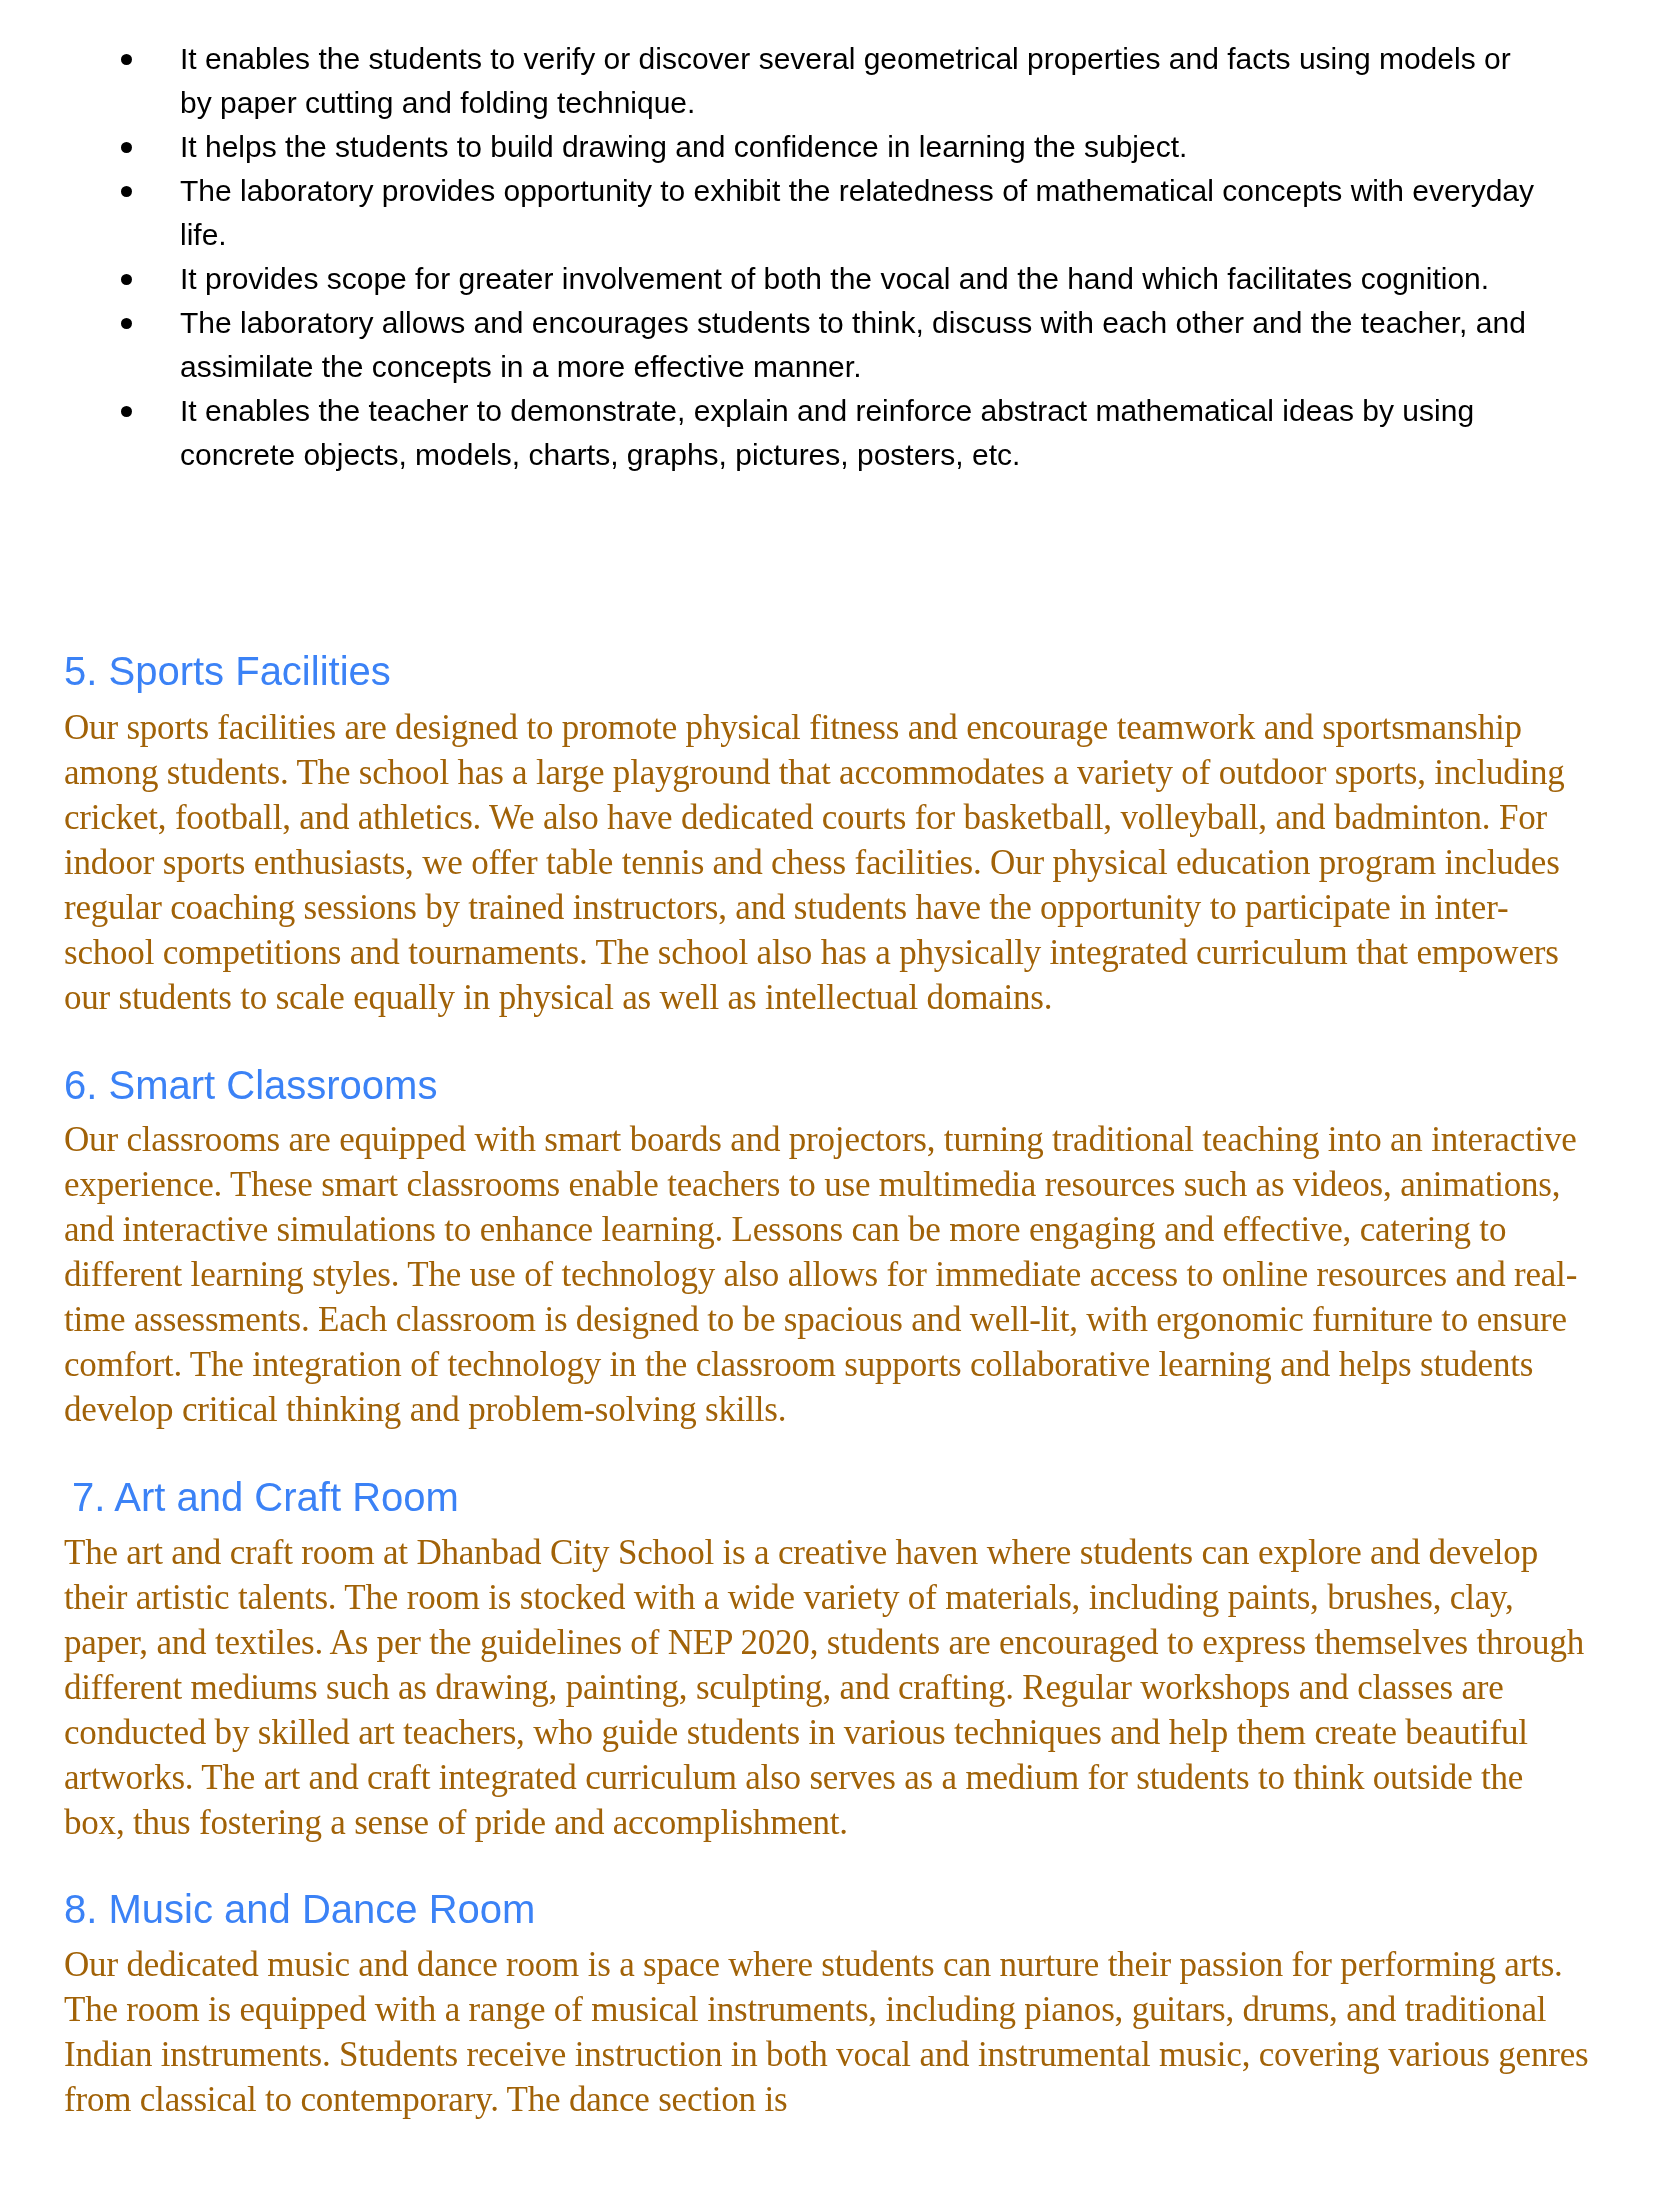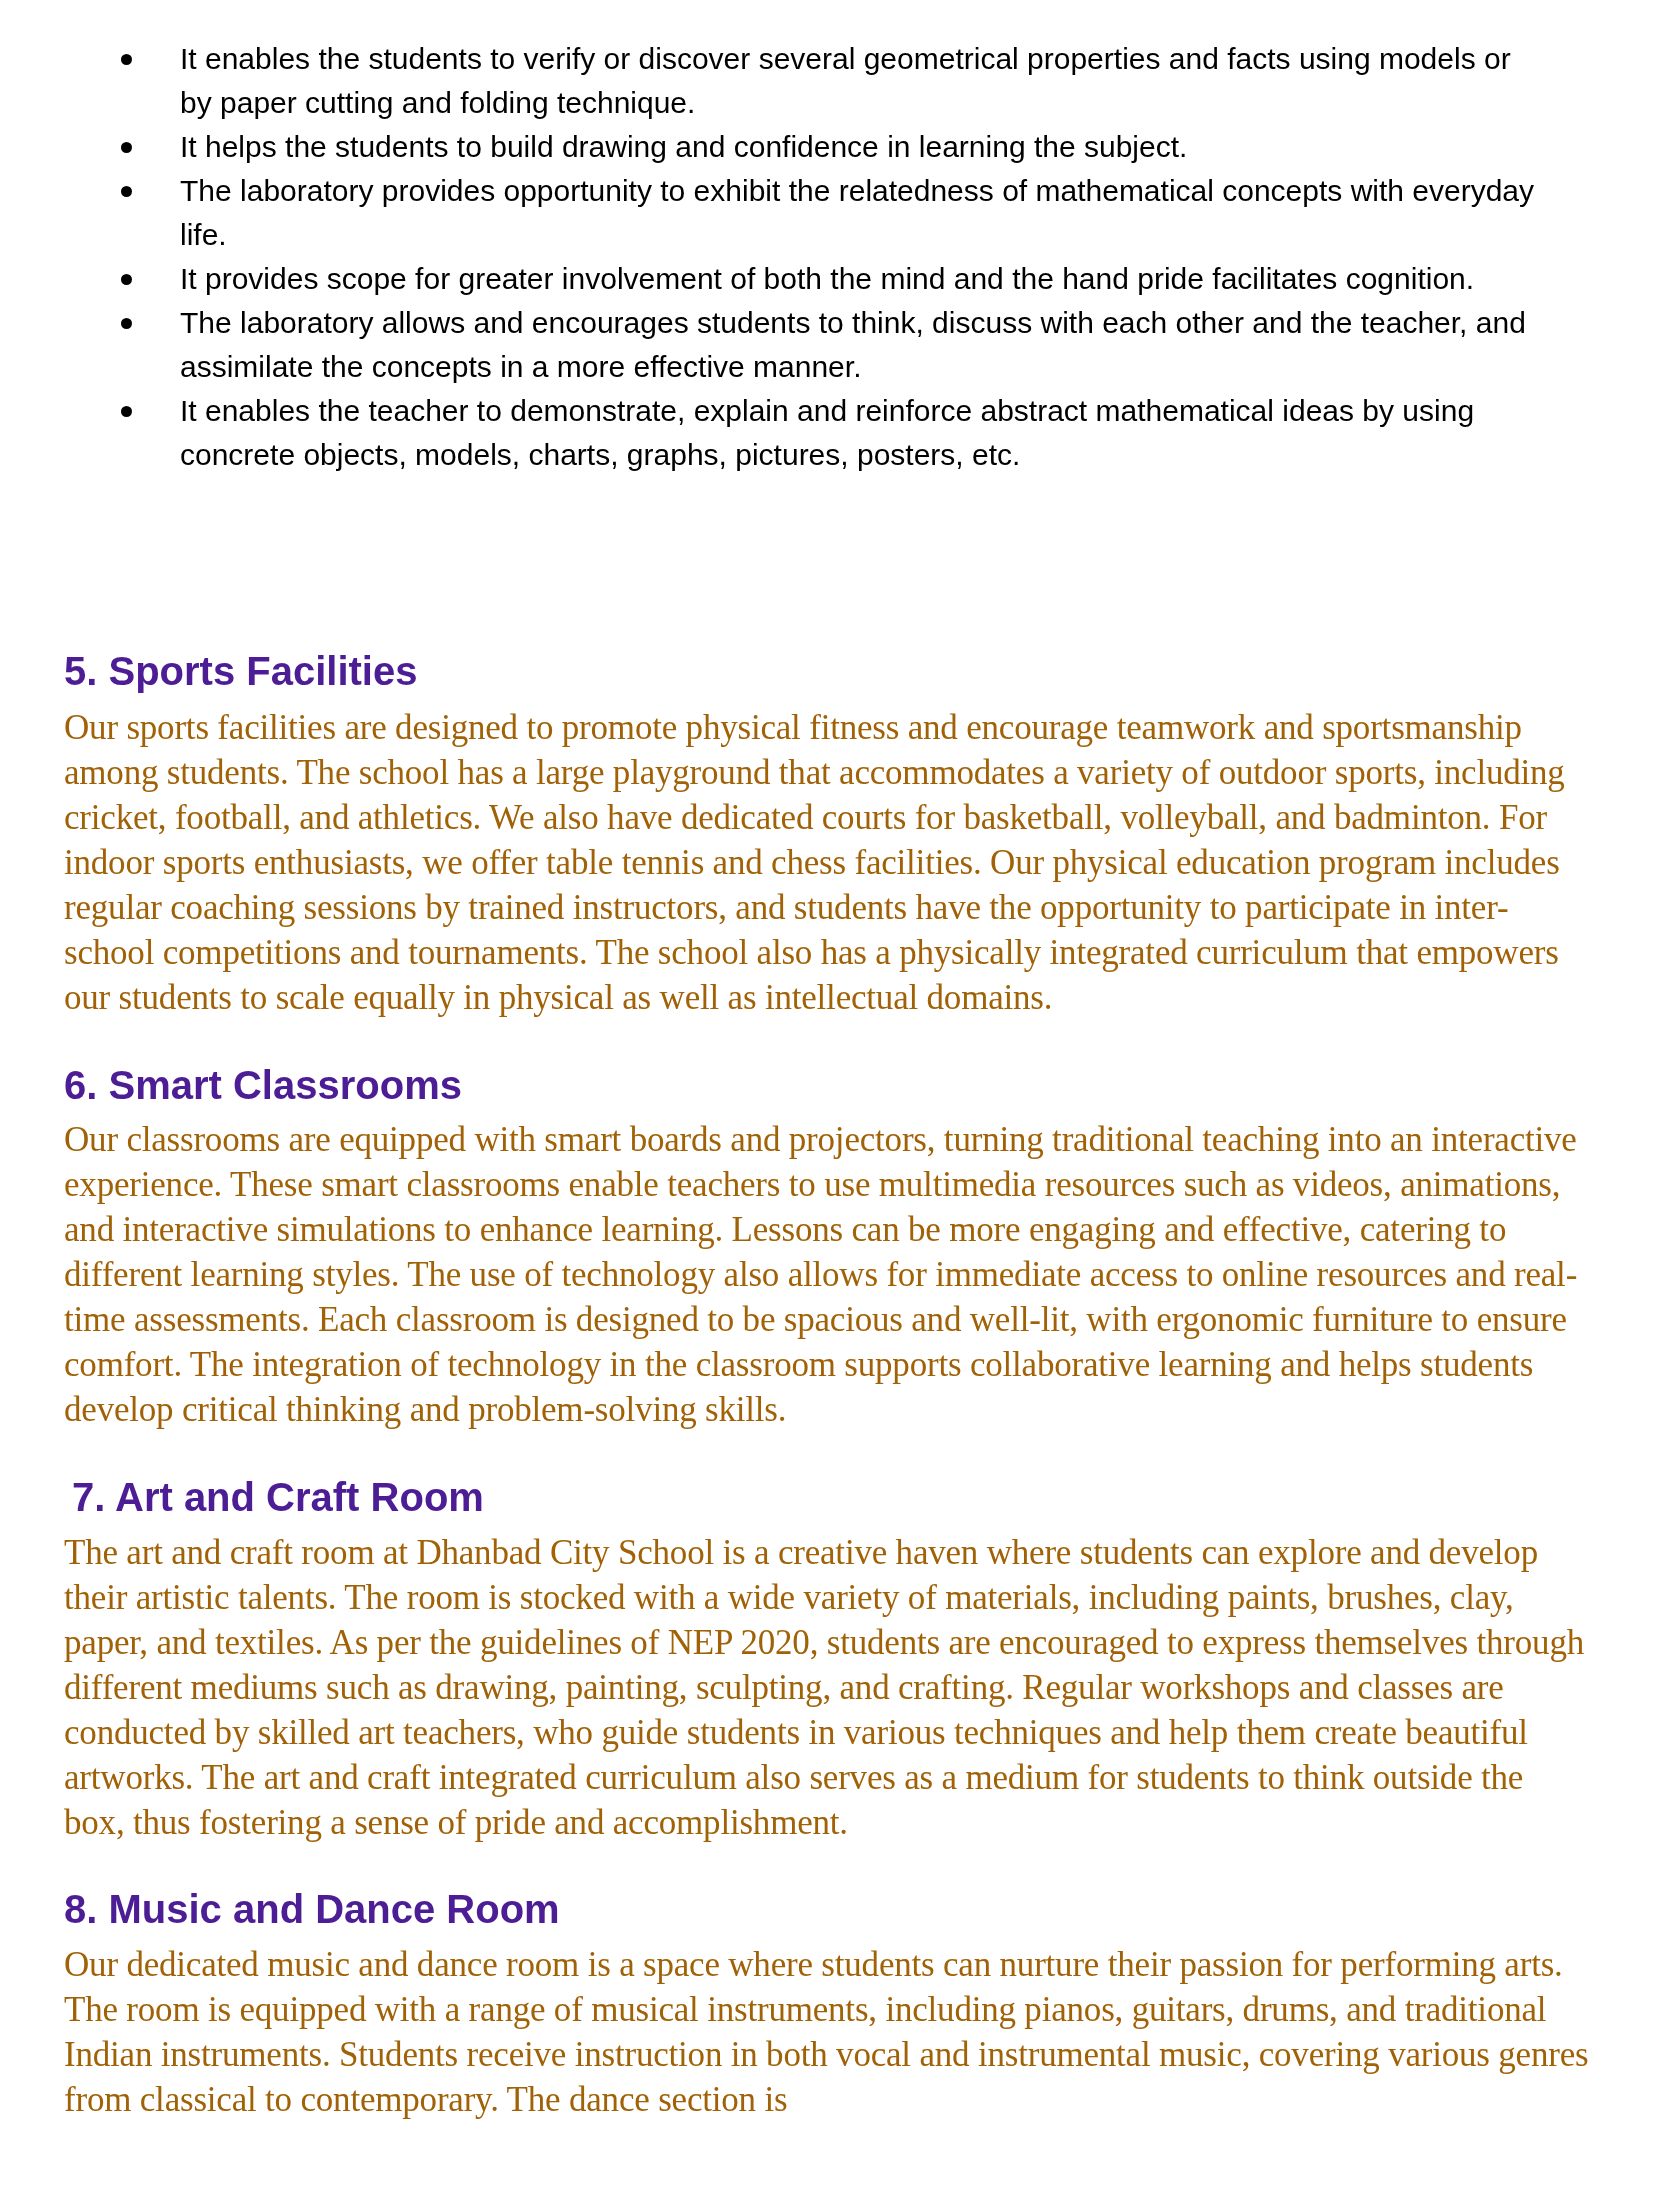--- a/index.html
+++ b/index.html
@@ -6,37 +6,37 @@
     body { width: 1657px; height: 2205px; position: relative; overflow: hidden; }
     .page { position: absolute; left: 0; top: 0; width: 1657px; height: 2205px; background: #ffffff; }
 
     
     .bullets { position: absolute; left: 0; top: 37px; margin: 0; padding: 0; list-style: none; }
     .bullets li { position: relative; padding-left: 180px; width: 1370px;
       font-family: "Liberation Sans", sans-serif; font-size: 30px; line-height: 44px; color: #000; }
     .bullets .dot { position: absolute; left: 121px; top: 17px; width: 11px; height: 11px; border-radius: 50%; background: #000; }
 
     
-    .h { position: absolute; left: 64px; margin: 0; font-family: "Liberation Sans", sans-serif; font-weight: bold;
-      font-size: 40px; line-height: 47px; color: #4c1d95; }
+    .h { position: absolute; left: 64px; margin: 0; font-family: "Liberation Sans", sans-serif; font-weight: normal;
+      font-size: 40px; line-height: 47px; color: #3b82f6; }
 
     
     .p { position: absolute; left: 64px; width: 1526px; margin: 0; font-family: "Liberation Serif", serif;
       font-size: 35px; line-height: 45px; color: #a16207; letter-spacing: -0.2px; }
   </style>
 </head>
 <body>
 
 <div class="page">
 
   <ul class="bullets">
     <li><span class="dot"></span><span>It enables the students to verify or discover several geometrical properties and facts using models or by paper cutting and folding technique.</span></li>
     <li><span class="dot"></span><span>It helps the students to build drawing and confidence in learning the subject.</span></li>
     <li><span class="dot"></span><span>The laboratory provides opportunity to exhibit the relatedness of mathematical concepts with everyday life.</span></li>
-    <li><span class="dot"></span><span>It provides scope for greater involvement of both the mind and the hand pride facilitates cognition.</span></li>
+    <li><span class="dot"></span><span>It provides scope for greater involvement of both the vocal and the hand which facilitates cognition.</span></li>
     <li><span class="dot"></span><span>The laboratory allows and encourages students to think, discuss with each other and the teacher, and assimilate the concepts in a more effective manner.</span></li>
     <li><span class="dot"></span><span>It enables the teacher to demonstrate, explain and reinforce abstract mathematical ideas by using concrete objects, models, charts, graphs, pictures, posters, etc.</span></li>
   </ul>
 
   <h2 class="h" style="top:648px;">5. Sports Facilities</h2>
   <p class="p" style="top:705px;">Our sports facilities are designed to promote physical fitness and encourage teamwork and sportsmanship among students. The school has a large playground that accommodates a variety of outdoor sports, including cricket, football, and athletics. We also have dedicated courts for basketball, volleyball, and badminton. For indoor sports enthusiasts, we offer table tennis and chess facilities. Our physical education program includes regular coaching sessions by trained instructors, and students have the opportunity to participate in inter-school competitions and tournaments. The school also has a physically integrated curriculum that empowers our students to scale equally in physical as well as intellectual domains.</p>
 
   <h2 class="h" style="top:1062px;">6. Smart Classrooms</h2>
   <p class="p" style="top:1117px;">Our classrooms are equipped with smart boards and projectors, turning traditional teaching into an interactive experience. These smart classrooms enable teachers to use multimedia resources such as videos, animations, and interactive simulations to enhance learning. Lessons can be more engaging and effective, catering to different learning styles. The use of technology also allows for immediate access to online resources and real-time assessments. Each classroom is designed to be spacious and well-lit, with ergonomic furniture to ensure comfort. The integration of technology in the classroom supports collaborative learning and helps students develop critical thinking and problem-solving skills.</p>
 

